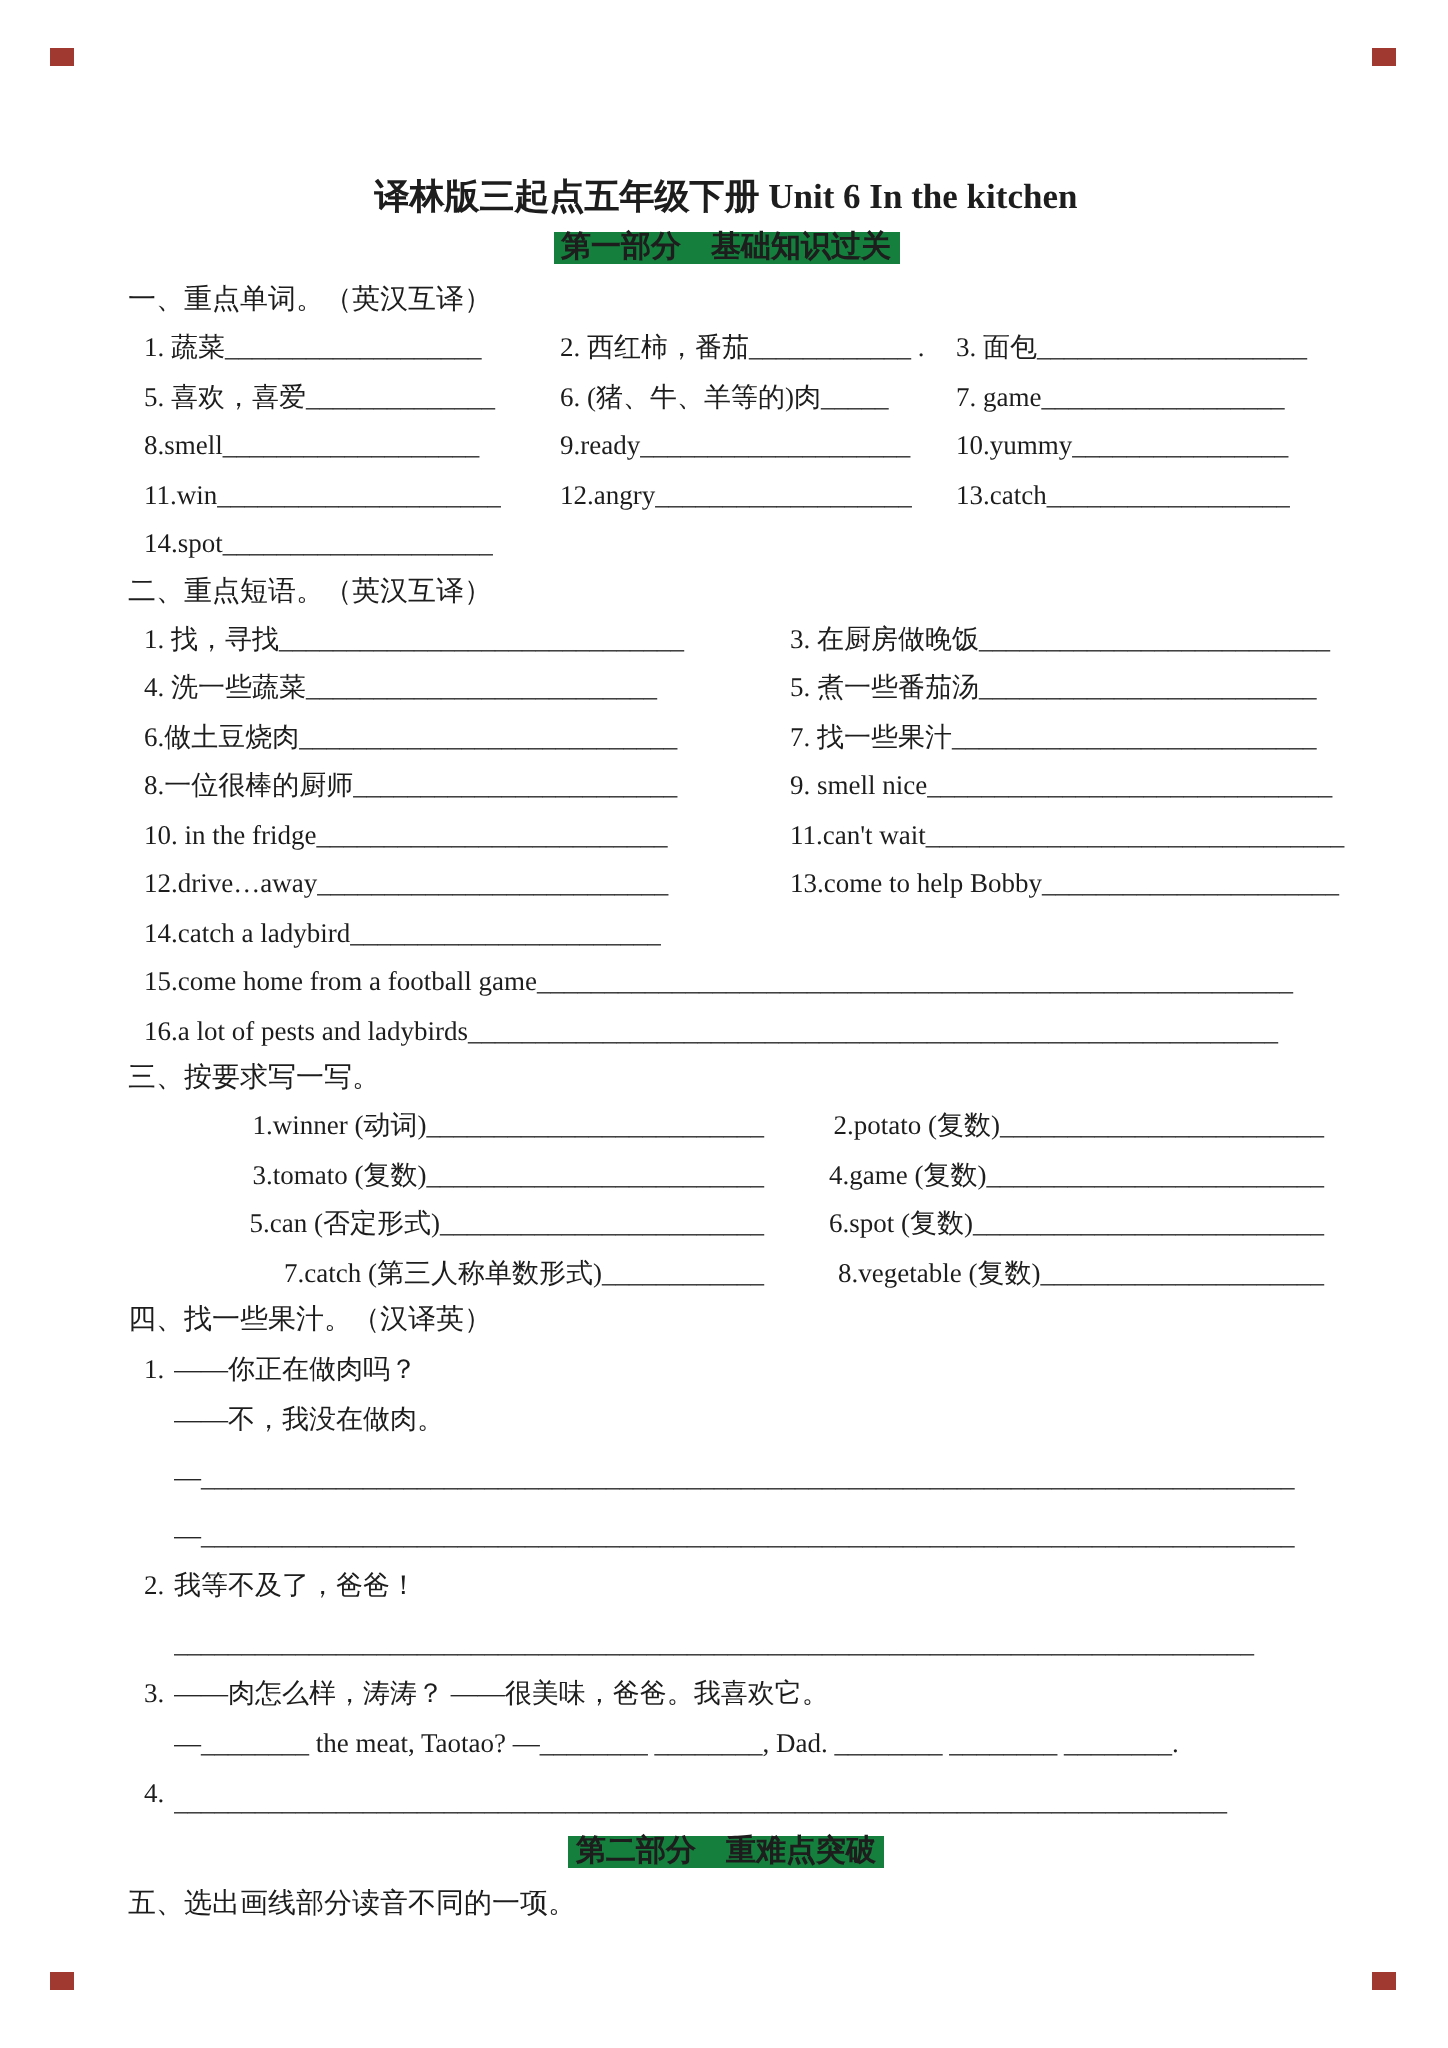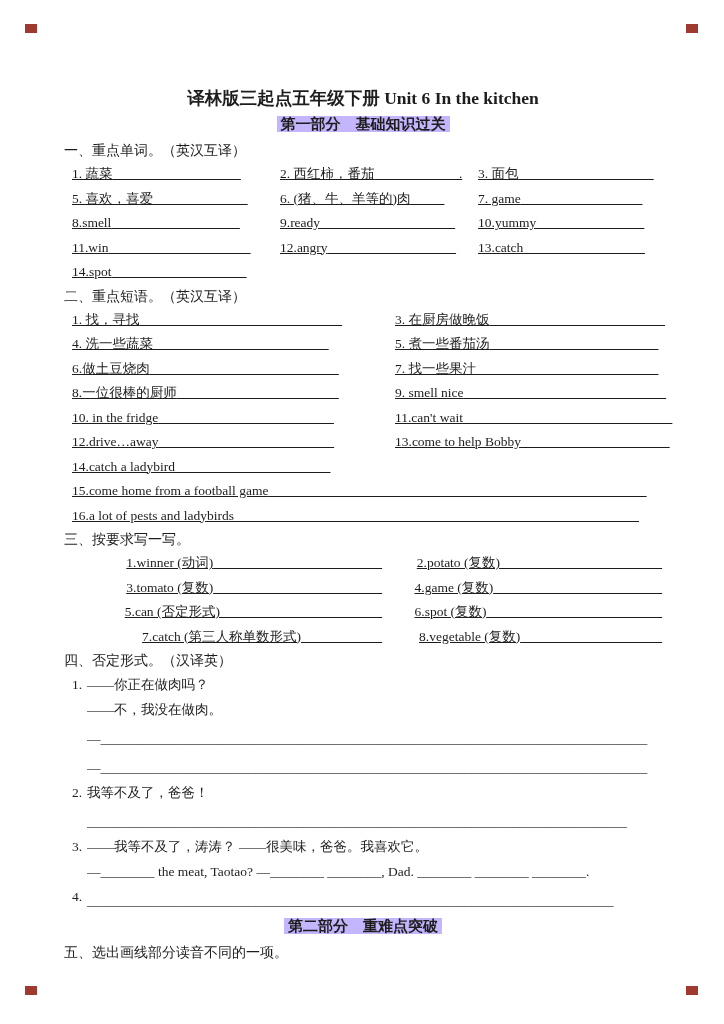--- a/index.html
+++ b/index.html
@@ -15,27 +15,27 @@
   .corner-mark.tl{left:25px;top:24px;}
   .corner-mark.tr{left:686px;top:24px;}
   .corner-mark.bl{left:25px;top:986px;}
   .corner-mark.br{left:686px;top:986px;}
   .doc{padding:88px 62px 0 64px;}
   .title{
     font-size:17.5px;font-weight:bold;text-align:center;
     margin:0 0 4px 0;line-height:21px;
   }
   .part-header{text-align:center;margin:1px 0 4px 0;line-height:22px;}
-  .hl{background:#c4b5fd;font-weight:bold;font-size:15px;padding:0 4px;}
+  .hl{background:#15803d;font-weight:bold;font-size:15px;padding:0 4px;}
   .sec-heading{font-size:14px;line-height:23px;margin:0;}
   .grid{display:grid;font-size:13.5px;line-height:24.5px;}
   .grid3{grid-template-columns:208px 198px 1fr;}
   .grid2{grid-template-columns:323px 1fr;}
   .grid2.s3{grid-template-columns:318px 1fr;text-align:right;}
-  .w-item{white-space:nowrap;padding-left:8px;text-decoration:underline;}
+  .w-item{white-space:nowrap;padding-left:8px;}
   .w-item.full{grid-column:1 / -1;}
   .blank{letter-spacing:0;}
   .s4-list{font-size:13.5px;margin-bottom:2px;}
   .s4-item{display:flex;}
   .s4-num{flex:none;width:23px;padding-left:8px;box-sizing:border-box;}
   .s4-num,.s4-line{line-height:25px;}
   .s4-body{flex:1;min-width:0;}
   .s4-line{white-space:nowrap;overflow:hidden;}
   .s4-line.rule{margin-top:4px;}
 </style>
@@ -96,42 +96,42 @@
         <span class="w-item"><span class="it-text">1.winner (动词)</span><span class="blank">_________________________</span></span>
         <span class="w-item"><span class="it-text">2.potato (复数)</span><span class="blank">________________________</span></span>
         <span class="w-item"><span class="it-text">3.tomato (复数)</span><span class="blank">_________________________</span></span>
         <span class="w-item"><span class="it-text">4.game (复数)</span><span class="blank">_________________________</span></span>
         <span class="w-item"><span class="it-text">5.can (否定形式)</span><span class="blank">________________________</span></span>
         <span class="w-item"><span class="it-text">6.spot (复数)</span><span class="blank">__________________________</span></span>
         <span class="w-item"><span class="it-text">7.catch (第三人称单数形式)</span><span class="blank">____________</span></span>
         <span class="w-item"><span class="it-text">8.vegetable (复数)</span><span class="blank">_____________________</span></span>
       </div>
 
-    <div class="sec-heading">四、否定形式。（汉译英）</div>
+    <div class="sec-heading">四、找一些果汁。（汉译英）</div>
     <div class="s4-list" id="s4-list">
         <div class="s4-item">
           <span class="s4-num">1.</span>
           <div class="s4-body">
             <div class="s4-line">——你正在做肉吗？</div>
             <div class="s4-line">——不，我没在做肉。</div>
             <div class="s4-line rule">—_________________________________________________________________________________</div>
             <div class="s4-line rule">—_________________________________________________________________________________</div>
           </div>
         </div>
         <div class="s4-item">
           <span class="s4-num">2.</span>
           <div class="s4-body">
             <div class="s4-line">我等不及了，爸爸！</div>
             <div class="s4-line rule">________________________________________________________________________________</div>
           </div>
         </div>
         <div class="s4-item">
           <span class="s4-num">3.</span>
           <div class="s4-body">
-            <div class="s4-line">——我等不及了，涛涛？ ——很美味，爸爸。我喜欢它。</div>
+            <div class="s4-line">——肉怎么样，涛涛？ ——很美味，爸爸。我喜欢它。</div>
             <div class="s4-line">—________ the meat, Taotao?  —________ ________, Dad. ________ ________ ________.</div>
           </div>
         </div>
         <div class="s4-item">
           <span class="s4-num">4.</span>
           <div class="s4-body">
             <div class="s4-line rule">______________________________________________________________________________</div>
           </div>
         </div>
       </div>

